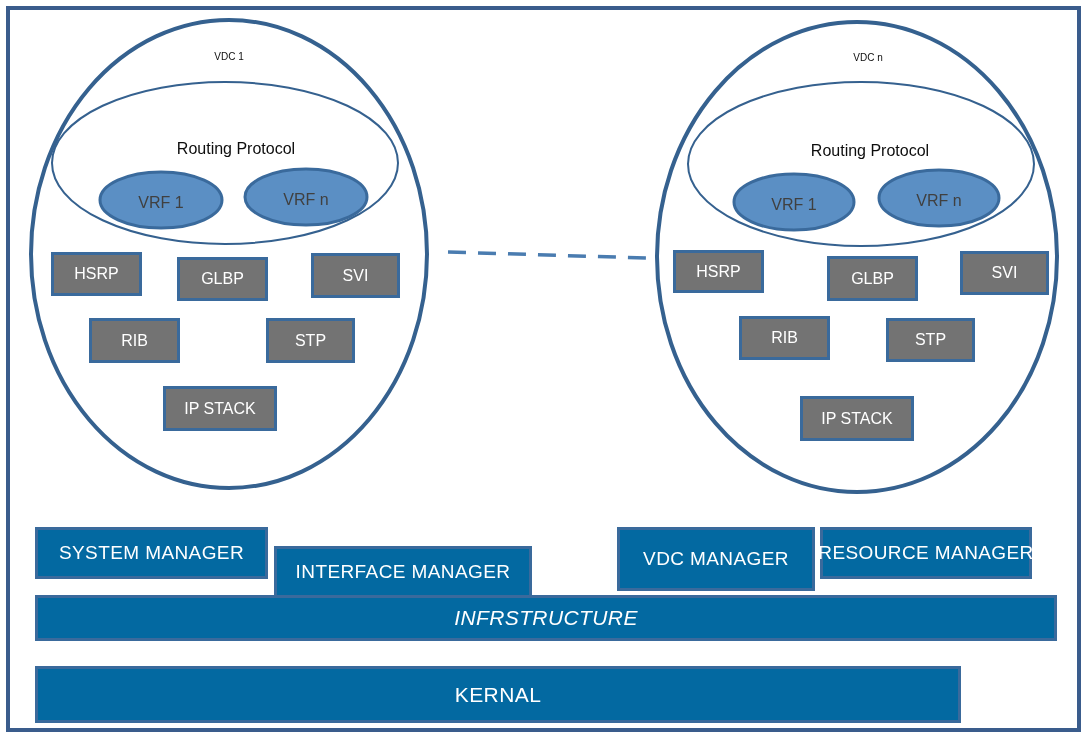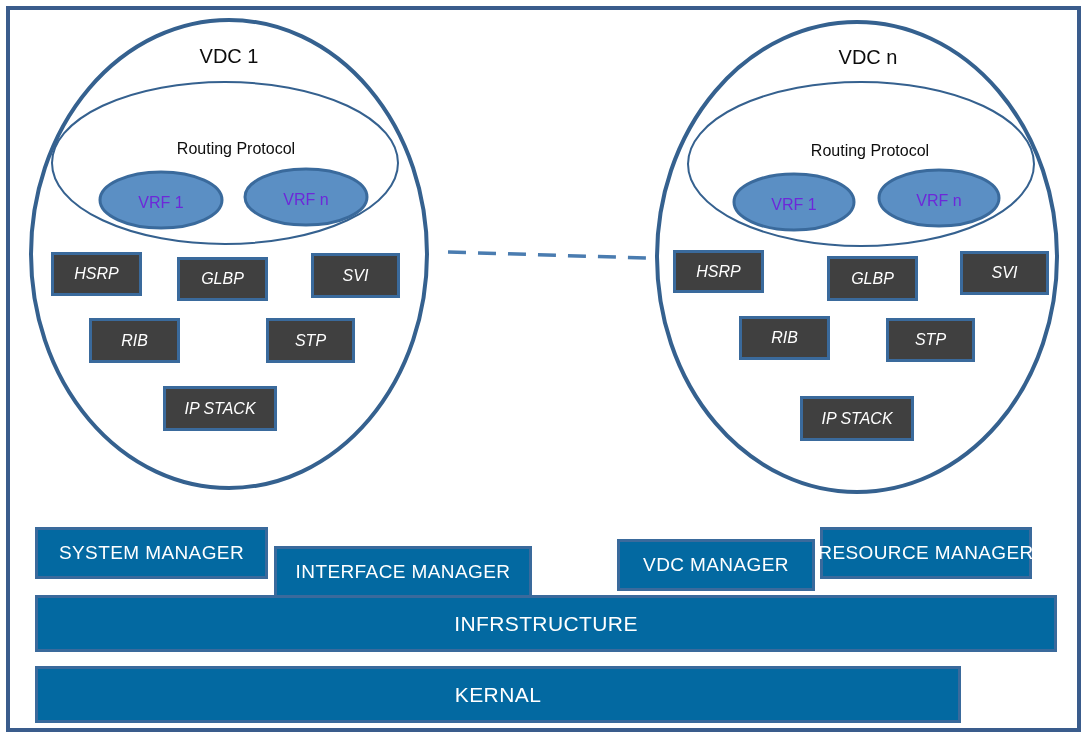--- a/index.html
+++ b/index.html
@@ -64,45 +64,44 @@
     color: #0d0d0d;
     white-space: nowrap;
     transform: translate(-50%, -50%);
   }
   #switch-title {
     font-size: 23px;
     font-weight: bold;
     letter-spacing: 0.3px;
   }
   .vdc-title {
-    font-size: 20px;
+    font-size: 10px;
   }
   .rp-title {
     font-size: 16px;
   }
   .vrf-label {
     position: absolute;
-    color: #6d28d9;
+    color: #404040;
     font-size: 16px;
     white-space: nowrap;
     transform: translate(-50%, -50%);
   }
   
   .module-box {
     position: absolute;
-    background: #404040;
+    background: #737373;
     border: 3px solid #3a6a9c;
     box-sizing: border-box;
     color: #ffffff;
     font-size: 16px;
     display: flex;
     align-items: center;
     justify-content: center;
     white-space: nowrap;
-    font-style: italic;
   }
   
   .layer-bar {
     position: absolute;
     background: #0369a1;
     border: 3px solid #3a6a9c;
     box-sizing: border-box;
     color: #ffffff;
     display: flex;
     align-items: center;
@@ -164,19 +163,19 @@
 
   <div class="module-box" style="left:673px; top:250px; width:91px;  height:43px;">HSRP</div>
   <div class="module-box" style="left:827px; top:256px; width:91px;  height:45px;">GLBP</div>
   <div class="module-box" style="left:960px; top:251px; width:89px;  height:44px;">SVI</div>
   <div class="module-box" style="left:739px; top:316px; width:91px;  height:44px;">RIB</div>
   <div class="module-box" style="left:886px; top:318px; width:89px;  height:44px;">STP</div>
   <div class="module-box" style="left:800px; top:396px; width:114px; height:45px;">IP STACK</div>
 
   <div class="layer-bar mgr-bar" style="left:35px;  top:527px; width:233px; height:52px;">SYSTEM MANAGER</div>
   <div class="layer-bar mgr-bar" style="left:274px; top:546px; width:258px; height:52px;">INTERFACE MANAGER</div>
-  <div class="layer-bar mgr-bar" style="left:617px; top:527px; width:198px; height:52px;margin-top:12px;">VDC MANAGER</div>
+  <div class="layer-bar mgr-bar" style="left:617px; top:527px; width:198px; height:64px;">VDC MANAGER</div>
   <div class="layer-bar mgr-bar" style="left:820px; top:527px; width:212px; height:52px;">RESOURCE MANAGER</div>
 
-  <div class="layer-bar" id="infra-bar" style="left:35px; top:595px; width:1022px; height:57px;">INFRSTRUCTURE</div>
+  <div class="layer-bar" id="infra-bar" style="left:35px; top:595px; width:1022px; height:46px;font-style:italic;">INFRSTRUCTURE</div>
   <div class="layer-bar" id="kernal-bar" style="left:35px; top:666px; width:926px; height:57px;">KERNAL</div>
 
 </div>
 
 </body></html>

